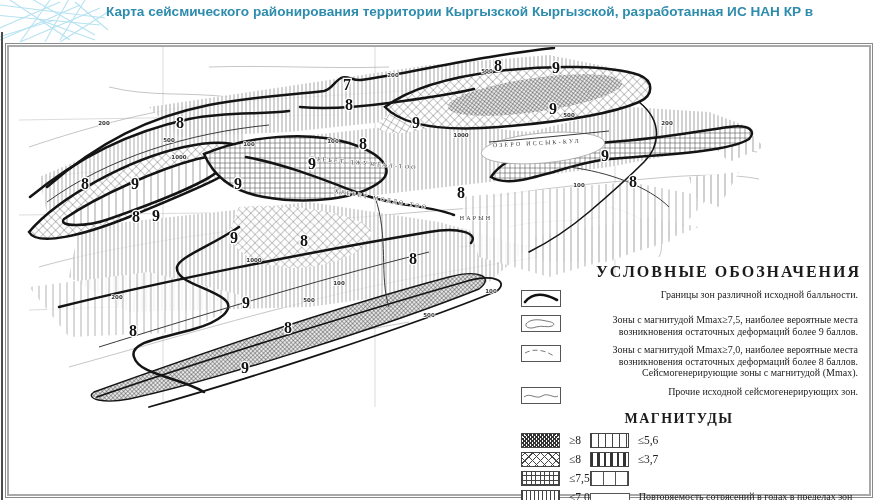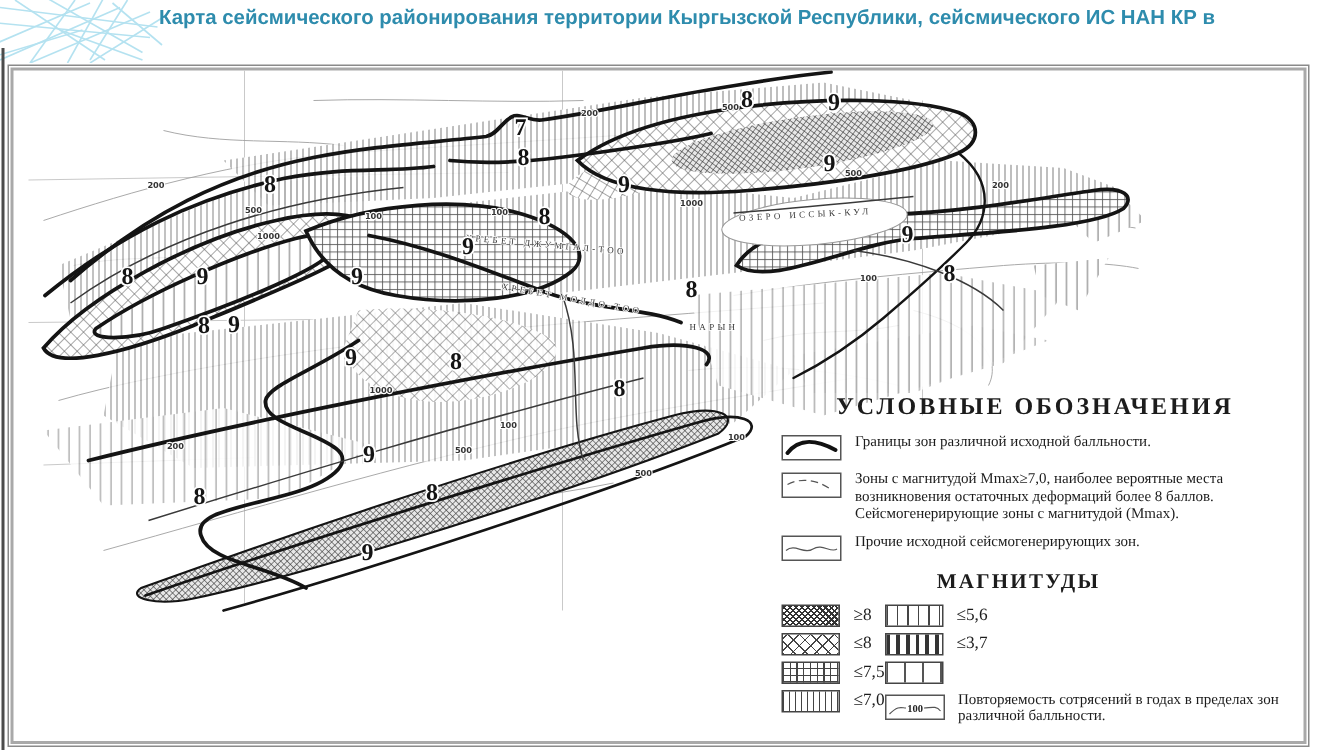--- a/index.html
+++ b/index.html
@@ -21,27 +21,27 @@
   .frame-inner{
     position:absolute;inset:1px;border:2px solid #a9a9a9;background:#fff;
   }
   .map-svg{position:absolute;left:0;top:0;}
   
   .legend{
     position:absolute;left:500px;top:216px;width:352px;
     font-family:"Liberation Serif",serif;color:#1c1c1c;
   }
   .legend-title{
-    text-align:center;font-size:16px;font-weight:bold;letter-spacing:2px;
+    text-align:right;font-size:16px;font-weight:bold;letter-spacing:2px;
     margin:0 0 8px 10px;white-space:nowrap;
   }
   .legend-item{display:flex;align-items:flex-start;margin-bottom:7px;}
   .legend-item .sym{flex:0 0 40px;margin:1px 9px 0 12px;}
   .sym-box{width:38px;height:15px;border:1px solid #555;background:#fff;display:block;}
-  .legend-item .txt{font-size:10px;line-height:11.5px;width:288px;}
+  .legend-item .txt{font-size:10px;line-height:11.5px;width:288px;text-align:right;}
   .mag-title{
     text-align:center;font-size:14px;font-weight:bold;letter-spacing:1.5px;
     margin:6px 0 4px 60px;width:220px;
   }
   .mag-grid{display:flex;}
   .mag-col-left{width:115px;margin-left:12px;}
   .mag-col-right{flex:1;}
   .mag-row{display:flex;align-items:center;height:19px;}
   .swatch{width:37px;height:13px;border:1px solid #444;background:#fff;flex:0 0 37px;}
   .mag-label{font-size:11.5px;margin-left:9px;}
@@ -87,21 +87,21 @@
     <line x1="60" y1="42" x2="108" y2="12"></line>
       <line x1="40" y1="20" x2="95" y2="40"></line>
     <line x1="-5" y1="38" x2="55" y2="20"></line>
       <line x1="75" y1="2" x2="108" y2="30"></line>
   </g>
 </svg>
 
 <div class="edge-line"></div>
 
 <div class="title" style="color: rgb(46, 140, 173);">
-  <span style="display:block">Карта сейсмического районирования территории Кыргызской Республики, сейсмического ИС НАН КР в</span>
+  <span style="display:block">Карта сейсмического районирования территории Кыргызской Кыргызской, разработанная ИС НАН КР в</span>
 </div>
 
 <div class="frame">
  <div class="frame-inner">
 
   <svg class="map-svg" width="858" height="446" viewBox="0 0 858 446">
     <defs>
       <pattern id="vl4" width="4" height="8" patternUnits="userSpaceOnUse">
         <rect width="4" height="8" fill="#fff"></rect>
             <line x1="1" y1="0" x2="1" y2="8" stroke="#666" stroke-width="0.7"></line>
@@ -259,20 +259,28 @@
 
     <div class="legend-item">
       <span class="sym">
         <svg class="sym-box" width="38" height="15">
               <path d="M3,11 C10,2 20,1 35,9" fill="none" stroke="#111" stroke-width="2.6" stroke-linecap="round"></path>
             </svg>
       </span>
       <span class="txt">Границы зон различной исходной балльности.</span>
     </div>
 
+    <div class="legend-item">
+      <span class="sym">
+        <svg class="sym-box" width="38" height="15">
+              <path d="M4,8 C8,3 16,3 24,5 C31,6 34,8 30,10 C26,12 20,9 14,11 C9,13 3,12 4,8 Z" fill="none" stroke="#555" stroke-width="0.8"></path>
+            </svg>
+      </span>
+      <span class="txt">Зоны с магнитудой Mmax≥7,5, наиболее вероятные места возникновения остаточных деформаций более 9 баллов.</span>
+    </div>
 
     <div class="legend-item">
       <span class="sym">
         <svg class="sym-box" width="38" height="15">
               <path d="M3,7 C12,2 24,4 33,11" fill="none" stroke="#555" stroke-width="0.8" stroke-dasharray="5,3"></path>
             </svg>
       </span>
       <span class="txt">Зоны с магнитудой Mmax≥7,0, наиболее вероятные места возникновения остаточных деформаций более 8 баллов. Сейсмогенерирующие зоны с магнитудой (Mmax).</span>
     </div>
 

